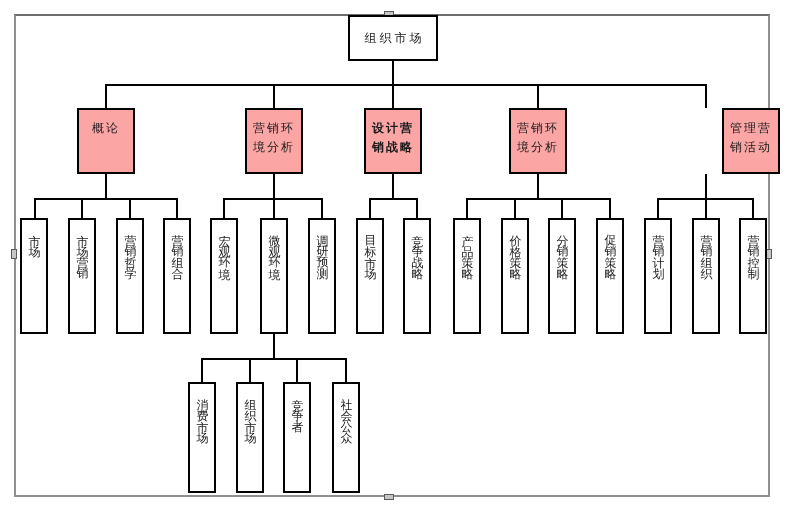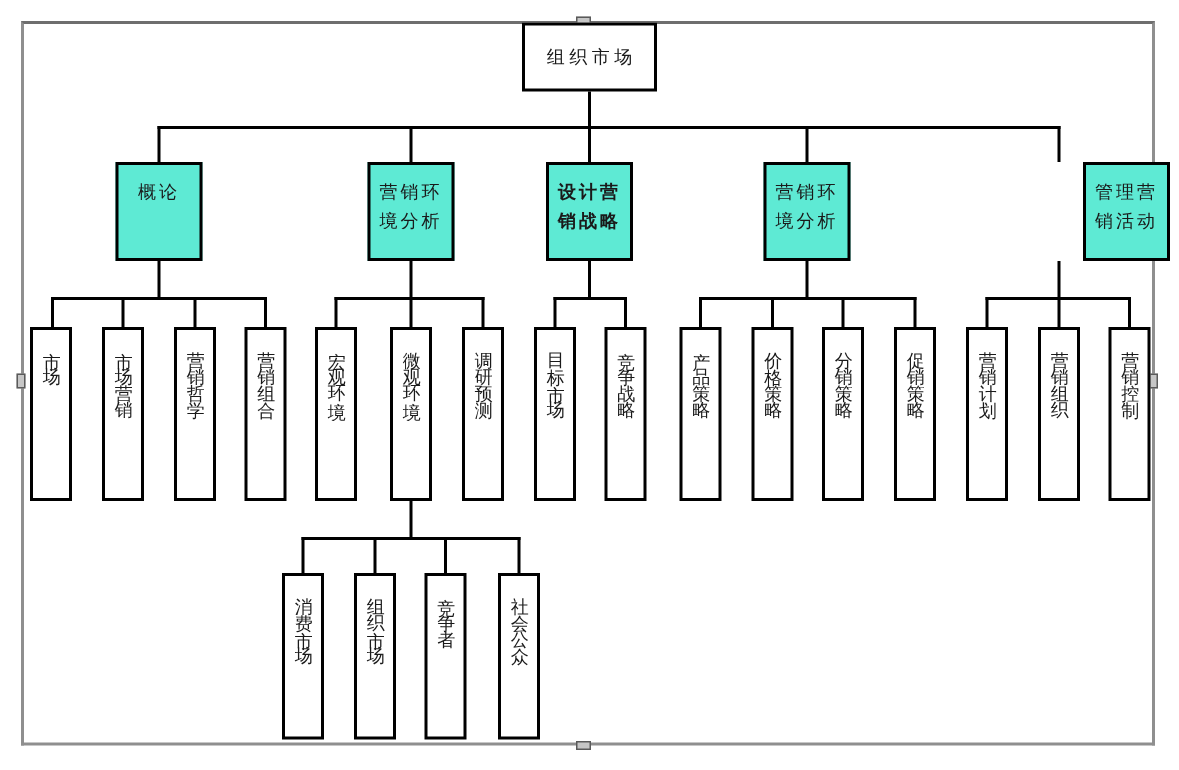--- a/index.html
+++ b/index.html
@@ -30,21 +30,21 @@
   }
   
   .vl { position: absolute; width: 2px; background: #000; }
   .hl { position: absolute; height: 2px; background: #000; }
   
   .hbox {
     position: absolute;
     width: 58px; height: 66px;
     border: 2px solid #000;
     box-sizing: border-box;
-    background: #5eead4;
+    background: #fca5a5;
     font-size: 12px;
     line-height: 19px;
     letter-spacing: 2px;
     text-align: center;
     padding: 9px 2px 0 2px;
     word-break: break-all;
   }
   .root {
     position: absolute;
     width: 90px; height: 46px;

